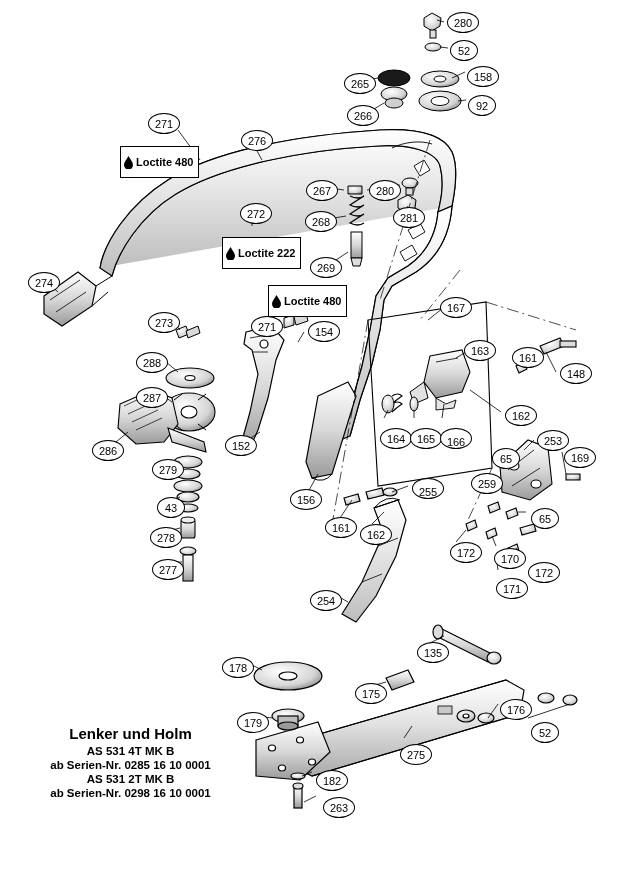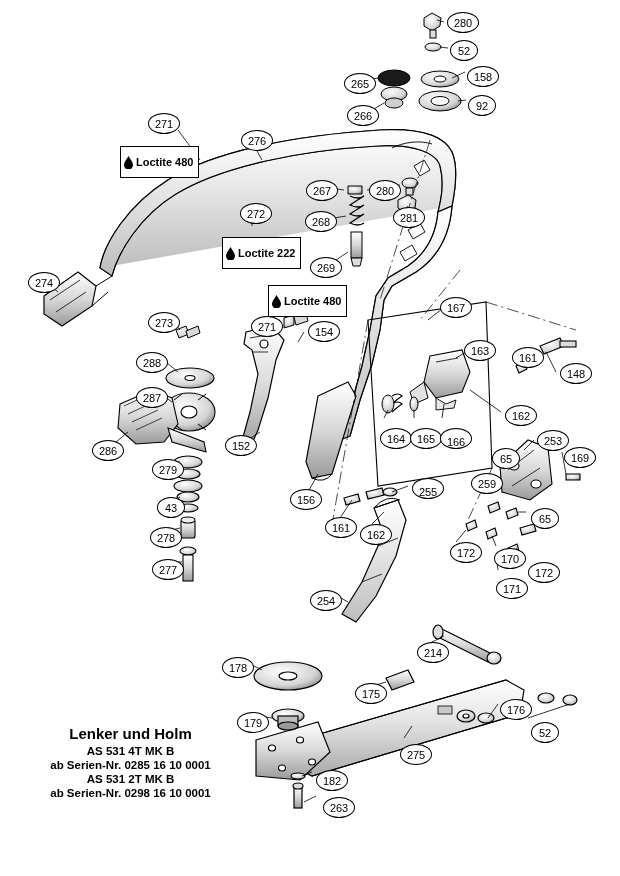--- a/index.html
+++ b/index.html
@@ -500,21 +500,21 @@
   <div class="callout w3" style="left:152px; top:559px;">
       <span>277</span>
     </div>
   <div class="callout w3" style="left:496px; top:578px;">
       <span>171</span>
     </div>
   <div class="callout w3" style="left:310px; top:590px;">
       <span>254</span>
     </div>
   <div class="callout w3" style="left:417px; top:642px;">
-      <span>214</span>
+      <span>135</span>
     </div>
   <div class="callout w3" style="left:222px; top:657px;">
       <span>178</span>
     </div>
   <div class="callout w3" style="left:355px; top:683px;">
       <span>175</span>
     </div>
   <div class="callout w3" style="left:500px; top:699px;">
       <span>176</span>
     </div>

